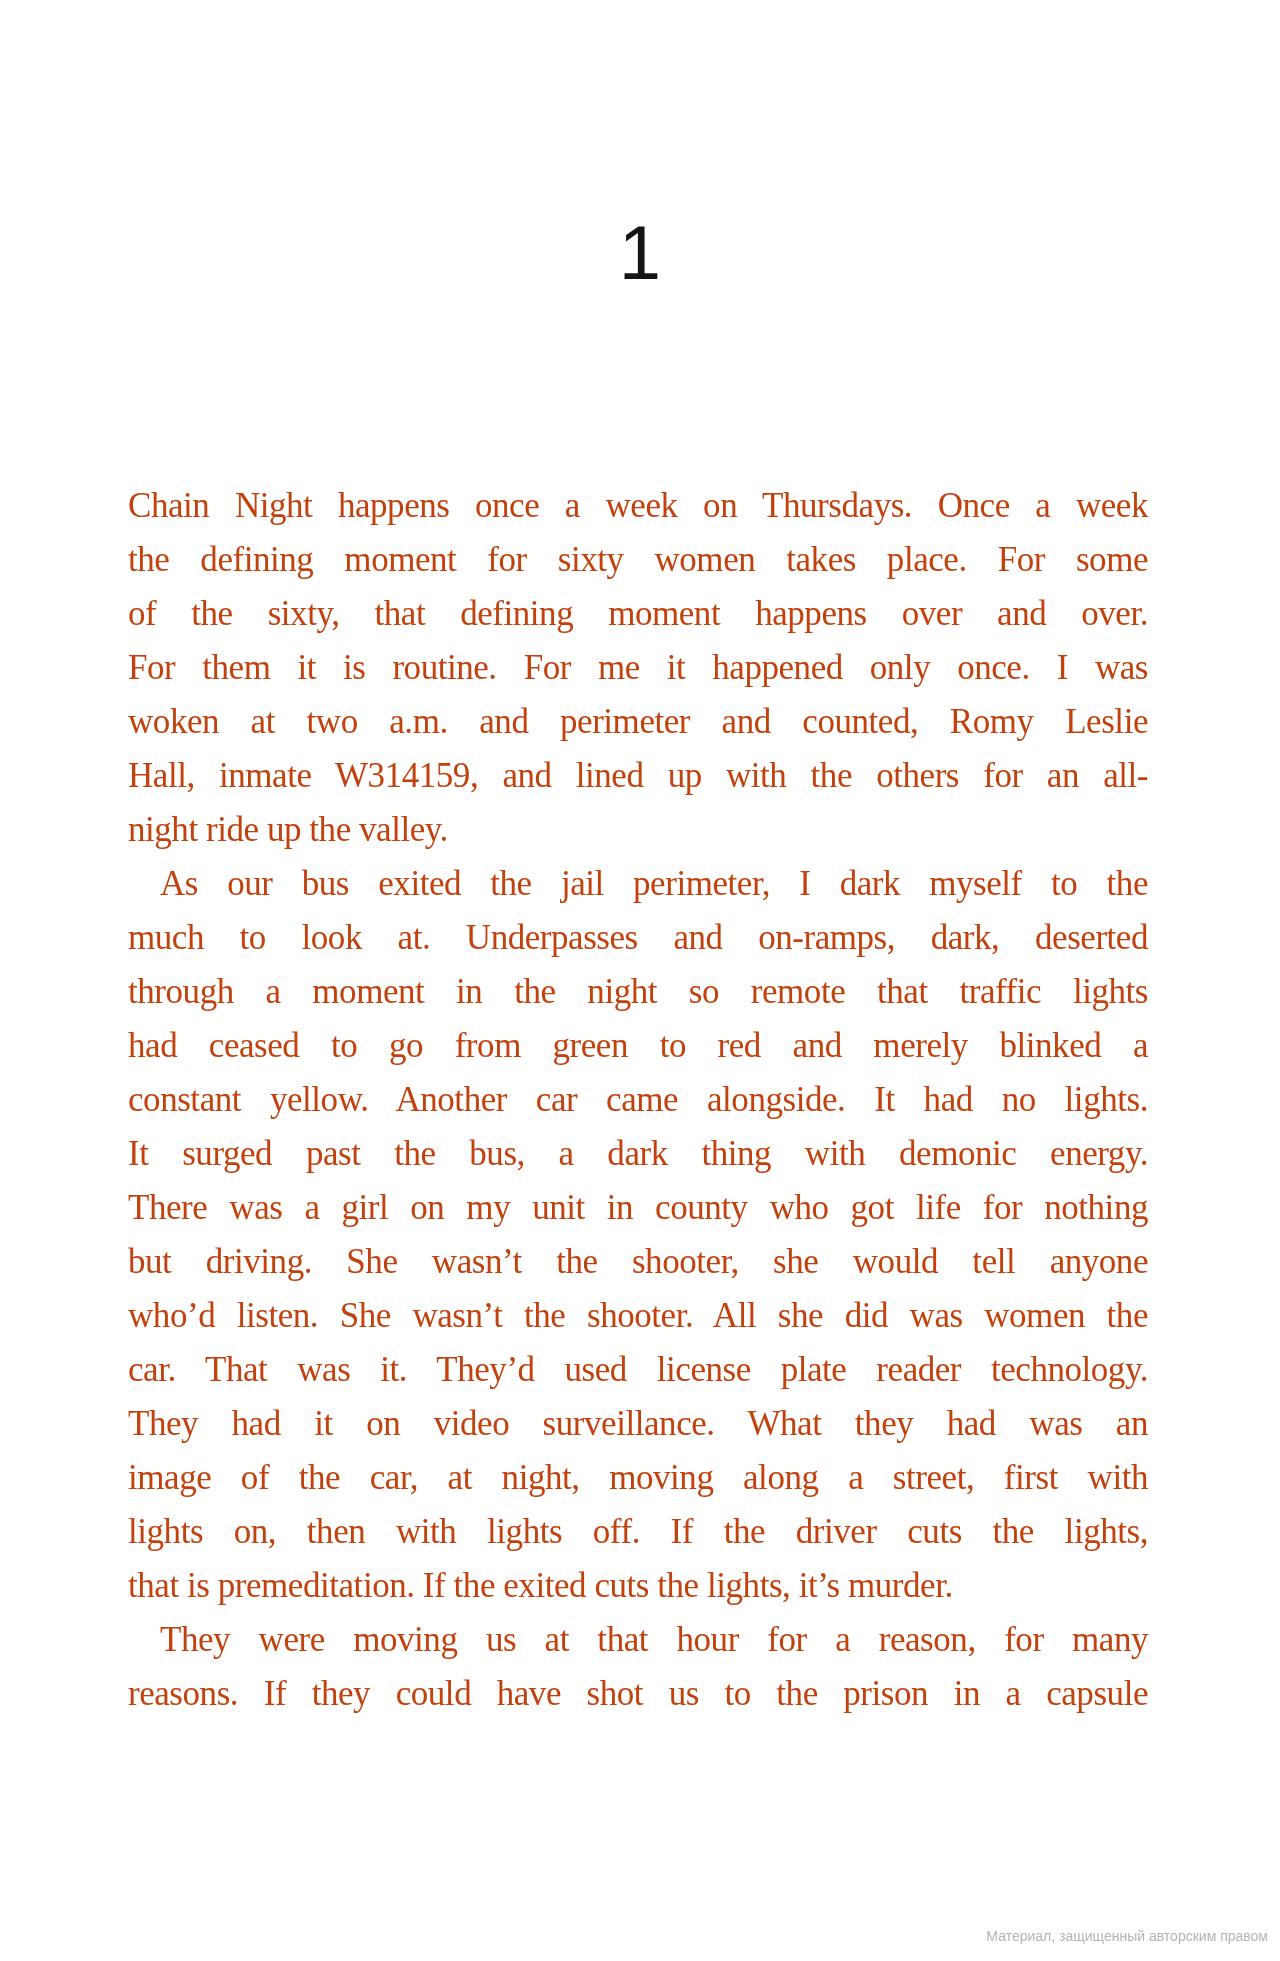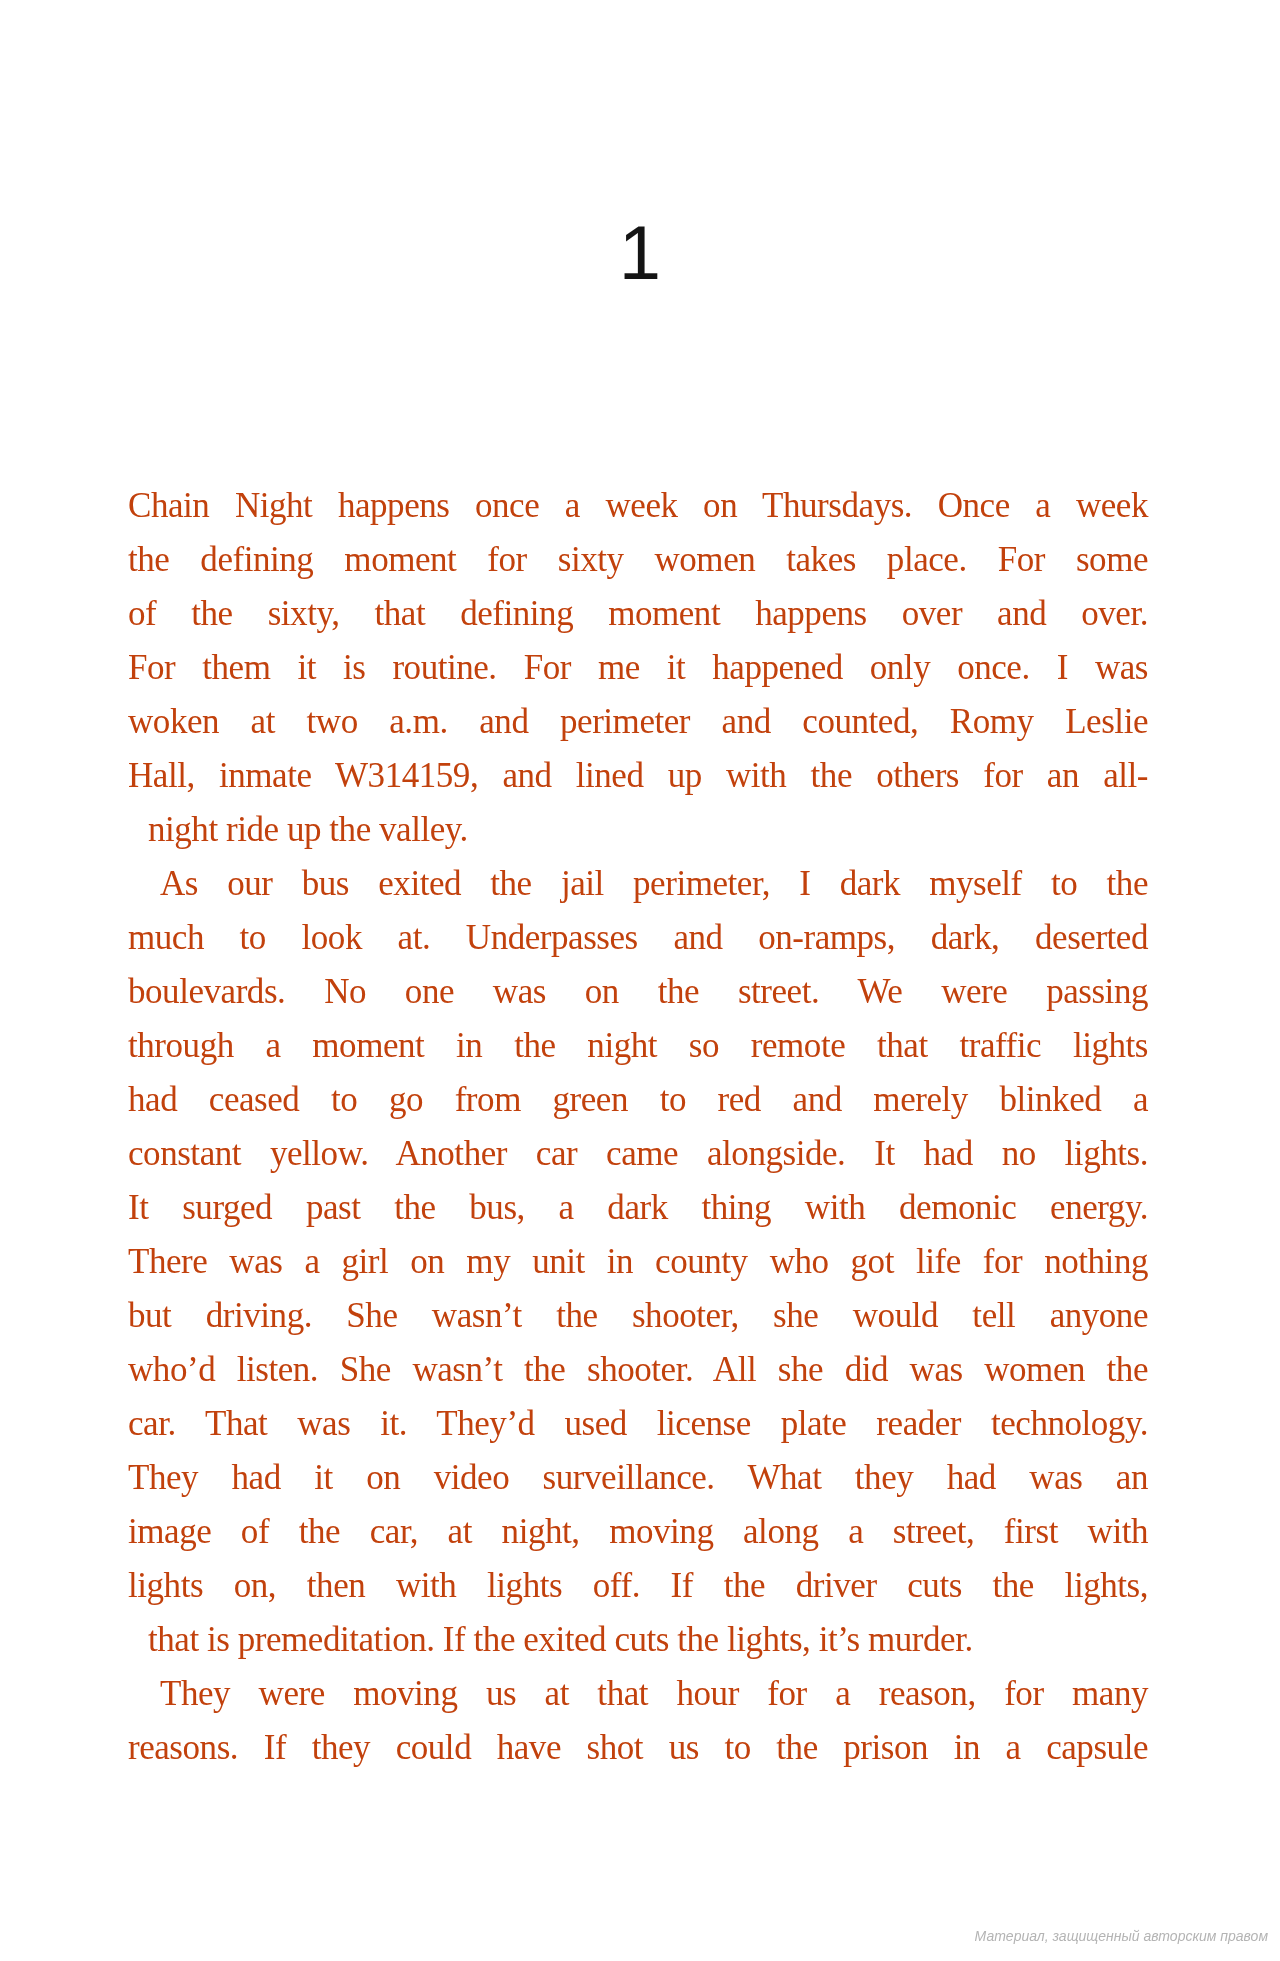--- a/index.html
+++ b/index.html
@@ -14,46 +14,45 @@
     position: absolute; left: 128px; width: 1020px; top: 479px;
     font-family: "Liberation Serif", serif;
     font-size: 35px; line-height: 54px; color: #c2410c;
   }
   .line {
     display: block; white-space: nowrap; height: 54px;
     text-align: justify; text-align-last: justify;
     letter-spacing: -0.45px;
   }
   .line.indent { padding-left: 32px; }
-  .line.last { text-align-last: left; margin-left: 20px; }
+  .line.last { text-align-last: left; }
   .watermark {
     position: absolute; right: 12px; top: 1928px;
     font-family: "Liberation Sans", sans-serif;
-    font-size: 14px; color: #b4b4b4; font-style: italic;
+    font-size: 14px; color: #b4b4b4;
   }
 </style>
 </head>
 <body>
 
 <div class="chapter-number">1</div>
 
 <div class="body-text" id="body-text">
     <div>
       <span class="line">Chain Night happens once a week on Thursdays. Once a week</span>
       <span class="line">the defining moment for sixty women takes place. For some</span>
       <span class="line">of the sixty, that defining moment happens over and over.</span>
       <span class="line">For them it is routine. For me it happened only once. I was</span>
       <span class="line">woken at two a.m. and perimeter and counted, Romy Leslie</span>
       <span class="line">Hall, inmate W314159, and lined up with the others for an all-</span>
       <span class="line last">night ride up the valley.</span>
     </div>
     <div>
       <span class="line indent">As our bus exited the jail perimeter, I dark myself to the</span>
       <span class="line">much to look at. Underpasses and on-ramps, dark, deserted</span>
-      <span class="line">boulevards. No one was on the street. We were passing</span>
       <span class="line">through a moment in the night so remote that traffic lights</span>
       <span class="line">had ceased to go from green to red and merely blinked a</span>
       <span class="line">constant yellow. Another car came alongside. It had no lights.</span>
       <span class="line">It surged past the bus, a dark thing with demonic energy.</span>
       <span class="line">There was a girl on my unit in county who got life for nothing</span>
       <span class="line">but driving. She wasn’t the shooter, she would tell anyone</span>
       <span class="line">who’d listen. She wasn’t the shooter. All she did was women the</span>
       <span class="line">car. That was it. They’d used license plate reader technology.</span>
       <span class="line">They had it on video surveillance. What they had was an</span>
       <span class="line">image of the car, at night, moving along a street, first with</span>

